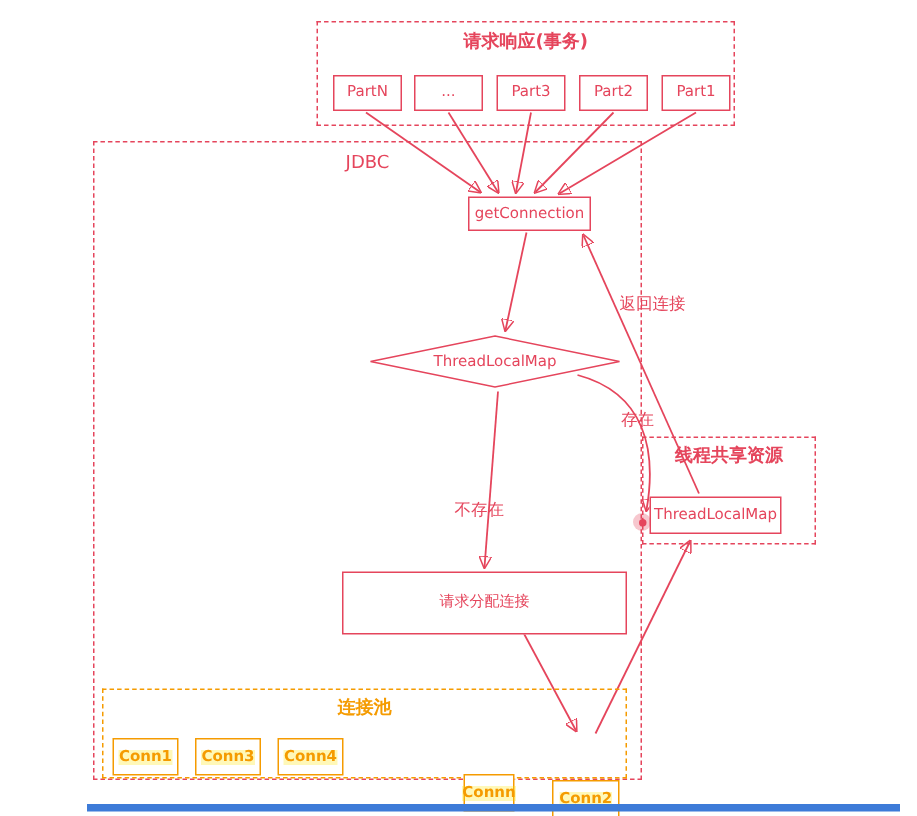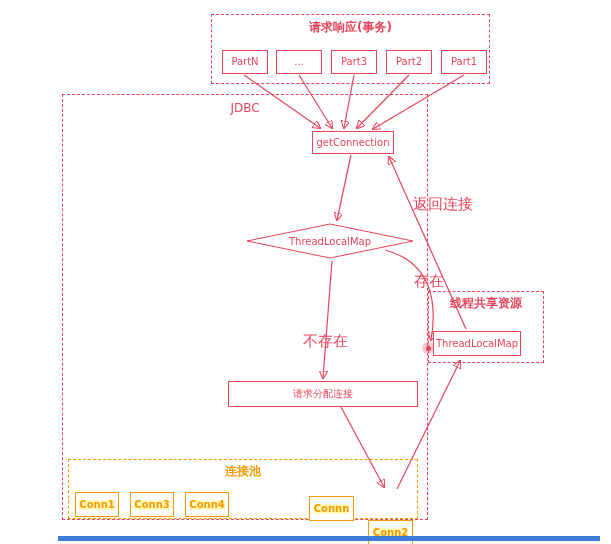--- a/index.html
+++ b/index.html
@@ -14,21 +14,21 @@
   svg.edges path{fill:none;stroke:var(--red);stroke-width:1.2;}
   .group{position:absolute;border:1px dashed var(--red);background:transparent;}
   .group.orange{border-color:var(--orange);}
   .group-title{position:absolute;text-align:center;font-size:12px;font-weight:bold;color:var(--red);}
   .group-title.orange{color:var(--orange);}
   .group-title.plain{font-weight:normal;}
   .node{position:absolute;border:1px solid var(--red);background:#fff;color:var(--red);
         font-size:10px;display:flex;align-items:center;justify-content:center;line-height:1;}
   .node.orange{border-color:var(--orange);color:var(--orange);font-weight:bold;}
   .node.orange .hl{background:rgba(255,230,0,0.28);padding:0 0;}
-  .edge-label{position:absolute;color:var(--red);font-size:15px;white-space:nowrap;}
+  .edge-label{position:absolute;color:var(--red);font-size:11px;white-space:nowrap;}
   .diamond-wrap{position:absolute;left:246px;top:223px;width:168px;height:36px;}
   .diamond-wrap svg{position:absolute;left:0;top:0;}
   .diamond-wrap polygon{fill:#fff;stroke:var(--red);stroke-width:1;}
   .diamond-label{position:absolute;left:0;top:0;width:100%;height:100%;
         display:flex;align-items:center;justify-content:center;color:var(--red);font-size:10px;}
   .anchor-dot{position:absolute;left:422px;top:342px;width:12px;height:12px;border-radius:50%;
         background:rgba(229,69,92,0.30);display:flex;align-items:center;justify-content:center;}
   .anchor-dot .inner{width:5px;height:5px;border-radius:50%;background:var(--red);}
   .bottom-bar{position:absolute;left:58px;top:536px;width:542px;height:5px;background:var(--blue);}
 </style>
@@ -80,34 +80,34 @@
   <div class="edge-label" style="left:413px;top:195px;">返回连接</div>
   <div class="edge-label" style="left:303px;top:332px;">不存在</div>
 
   <div class="group" style="left:428px;top:291px;width:116px;height:72px;"></div>
   <div class="group-title" style="left:428px;top:295px;width:116px;">线程共享资源</div>
   <div class="node" style="left:433px;top:331px;width:88px;height:25px;">ThreadLocalMap</div>
   <div class="anchor-dot">
     <span class="inner"></span>
   </div>
 
-  <div class="node" style="left:228px;top:381px;width:190px;height:26px;">请求分配连接</div>
+  <div class="node" style="left:228px;top:381px;width:190px;height:42px;">请求分配连接</div>
 
   <div class="group orange" style="left:68px;top:459px;width:350px;height:60px;"></div>
   <div class="group-title orange" style="left:68px;top:463px;width:350px;">连接池</div>
   <div class="node orange" style="left:75px;top:492px;width:44px;height:25px;">
     <span class="hl">Conn1</span>
   </div>
   <div class="node orange" style="left:130px;top:492px;width:44px;height:25px;">
     <span class="hl">Conn3</span>
   </div>
   <div class="node orange" style="left:185px;top:492px;width:44px;height:25px;">
     <span class="hl">Conn4</span>
   </div>
-  <div class="node orange" style="left:309px;top:496px;width:45px;height:25px;align-items:center;">
+  <div class="node orange" style="left:309px;top:516px;width:34px;height:25px;align-items:center;">
     <span class="hl">Connn</span>
   </div>
   <div class="node orange" style="left:368px;top:520px;width:45px;height:25px;">
     <span class="hl">Conn2</span>
   </div>
 
   <div class="bottom-bar"></div>
 
 </div>
 

